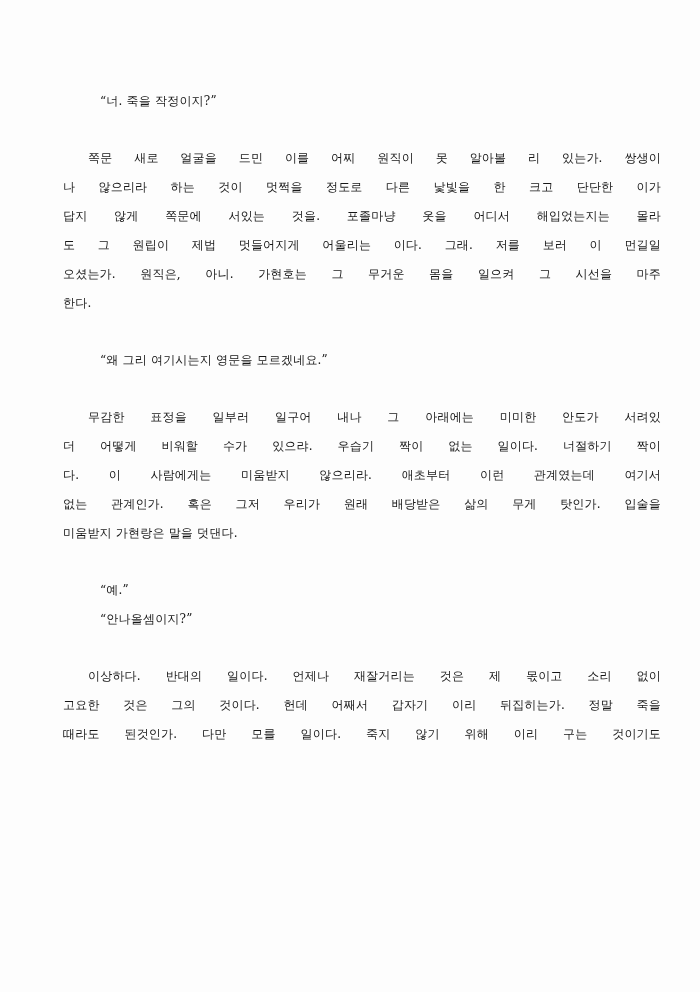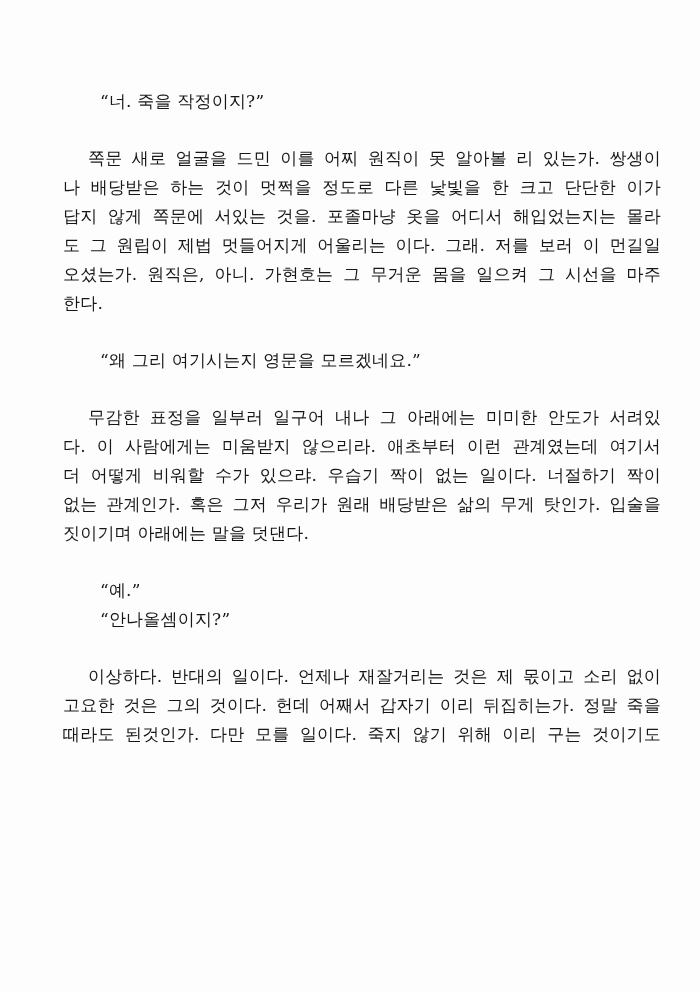--- a/index.html
+++ b/index.html
@@ -11,21 +11,21 @@
     position: relative;
     width: 700px;
     height: 992px;
     margin: 0;
     background: #fdfdfd;
     box-sizing: border-box;
     padding: 87px 39px 40px 63px;
     overflow: hidden;
     font-family: "DejaVu Serif", "Liberation Serif", serif;
     color: #161616;
-    font-size: 17px;
+    font-size: 12px;
   }
   .para {
     margin: 0 0 28px 0;
   }
   .para:last-child {
     margin-bottom: 8px;
   }
   .line {
     line-height: 29px;
     white-space: nowrap;
@@ -49,35 +49,35 @@
 </head>
 <body>
 
 <div class="page">
   <div>
       <div class="para dialogue">
         <div class="line first">“너. 죽을 작정이지?”</div>
       </div>
       <div class="para prose">
         <div class="line first just">쪽문 새로 얼굴을 드민 이를 어찌 원직이 못 알아볼 리 있는가. 쌍생이</div>
-        <div class="line just">나 배당받은 하는 것이 멋쩍을 정도로 다른 낯빛을 한 크고 단단한 이가</div>
+        <div class="line just">나 않으리라 하는 것이 멋쩍을 정도로 다른 낯빛을 한 크고 단단한 이가</div>
         <div class="line just">답지 않게 쪽문에 서있는 것을. 포졸마냥 옷을 어디서 해입었는지는 몰라</div>
         <div class="line just">도 그 원립이 제법 멋들어지게 어울리는 이다. 그래. 저를 보러 이 먼길일</div>
         <div class="line just">오셨는가. 원직은, 아니. 가현호는 그 무거운 몸을 일으켜 그 시선을 마주</div>
         <div class="line">한다.</div>
       </div>
       <div class="para dialogue">
         <div class="line first">“왜 그리 여기시는지 영문을 모르겠네요.”</div>
       </div>
       <div class="para prose">
         <div class="line first just">무감한 표정을 일부러 일구어 내나 그 아래에는 미미한 안도가 서려있</div>
+        <div class="line just">더 어떻게 비워할 수가 있으랴. 우습기 짝이 없는 일이다. 너절하기 짝이</div>
         <div class="line just">다. 이 사람에게는 미움받지 않으리라. 애초부터 이런 관계였는데 여기서</div>
-        <div class="line just">더 어떻게 비워할 수가 있으랴. 우습기 짝이 없는 일이다. 너절하기 짝이</div>
         <div class="line just">없는 관계인가. 혹은 그저 우리가 원래 배당받은 삶의 무게 탓인가. 입술을</div>
-        <div class="line">짓이기며 아래에는 말을 덧댄다.</div>
+        <div class="line">미움받지 가현랑은 말을 덧댄다.</div>
       </div>
       <div class="para dialogue">
         <div class="line">“예.”</div>
         <div class="line">“안나올셈이지?”</div>
       </div>
       <div class="para prose">
         <div class="line first just">이상하다. 반대의 일이다. 언제나 재잘거리는 것은 제 몫이고 소리 없이</div>
         <div class="line just">고요한 것은 그의 것이다. 헌데 어째서 갑자기 이리 뒤집히는가. 정말 죽을</div>
         <div class="line just">때라도 된것인가. 다만 모를 일이다. 죽지 않기 위해 이리 구는 것이기도</div>
       </div>

